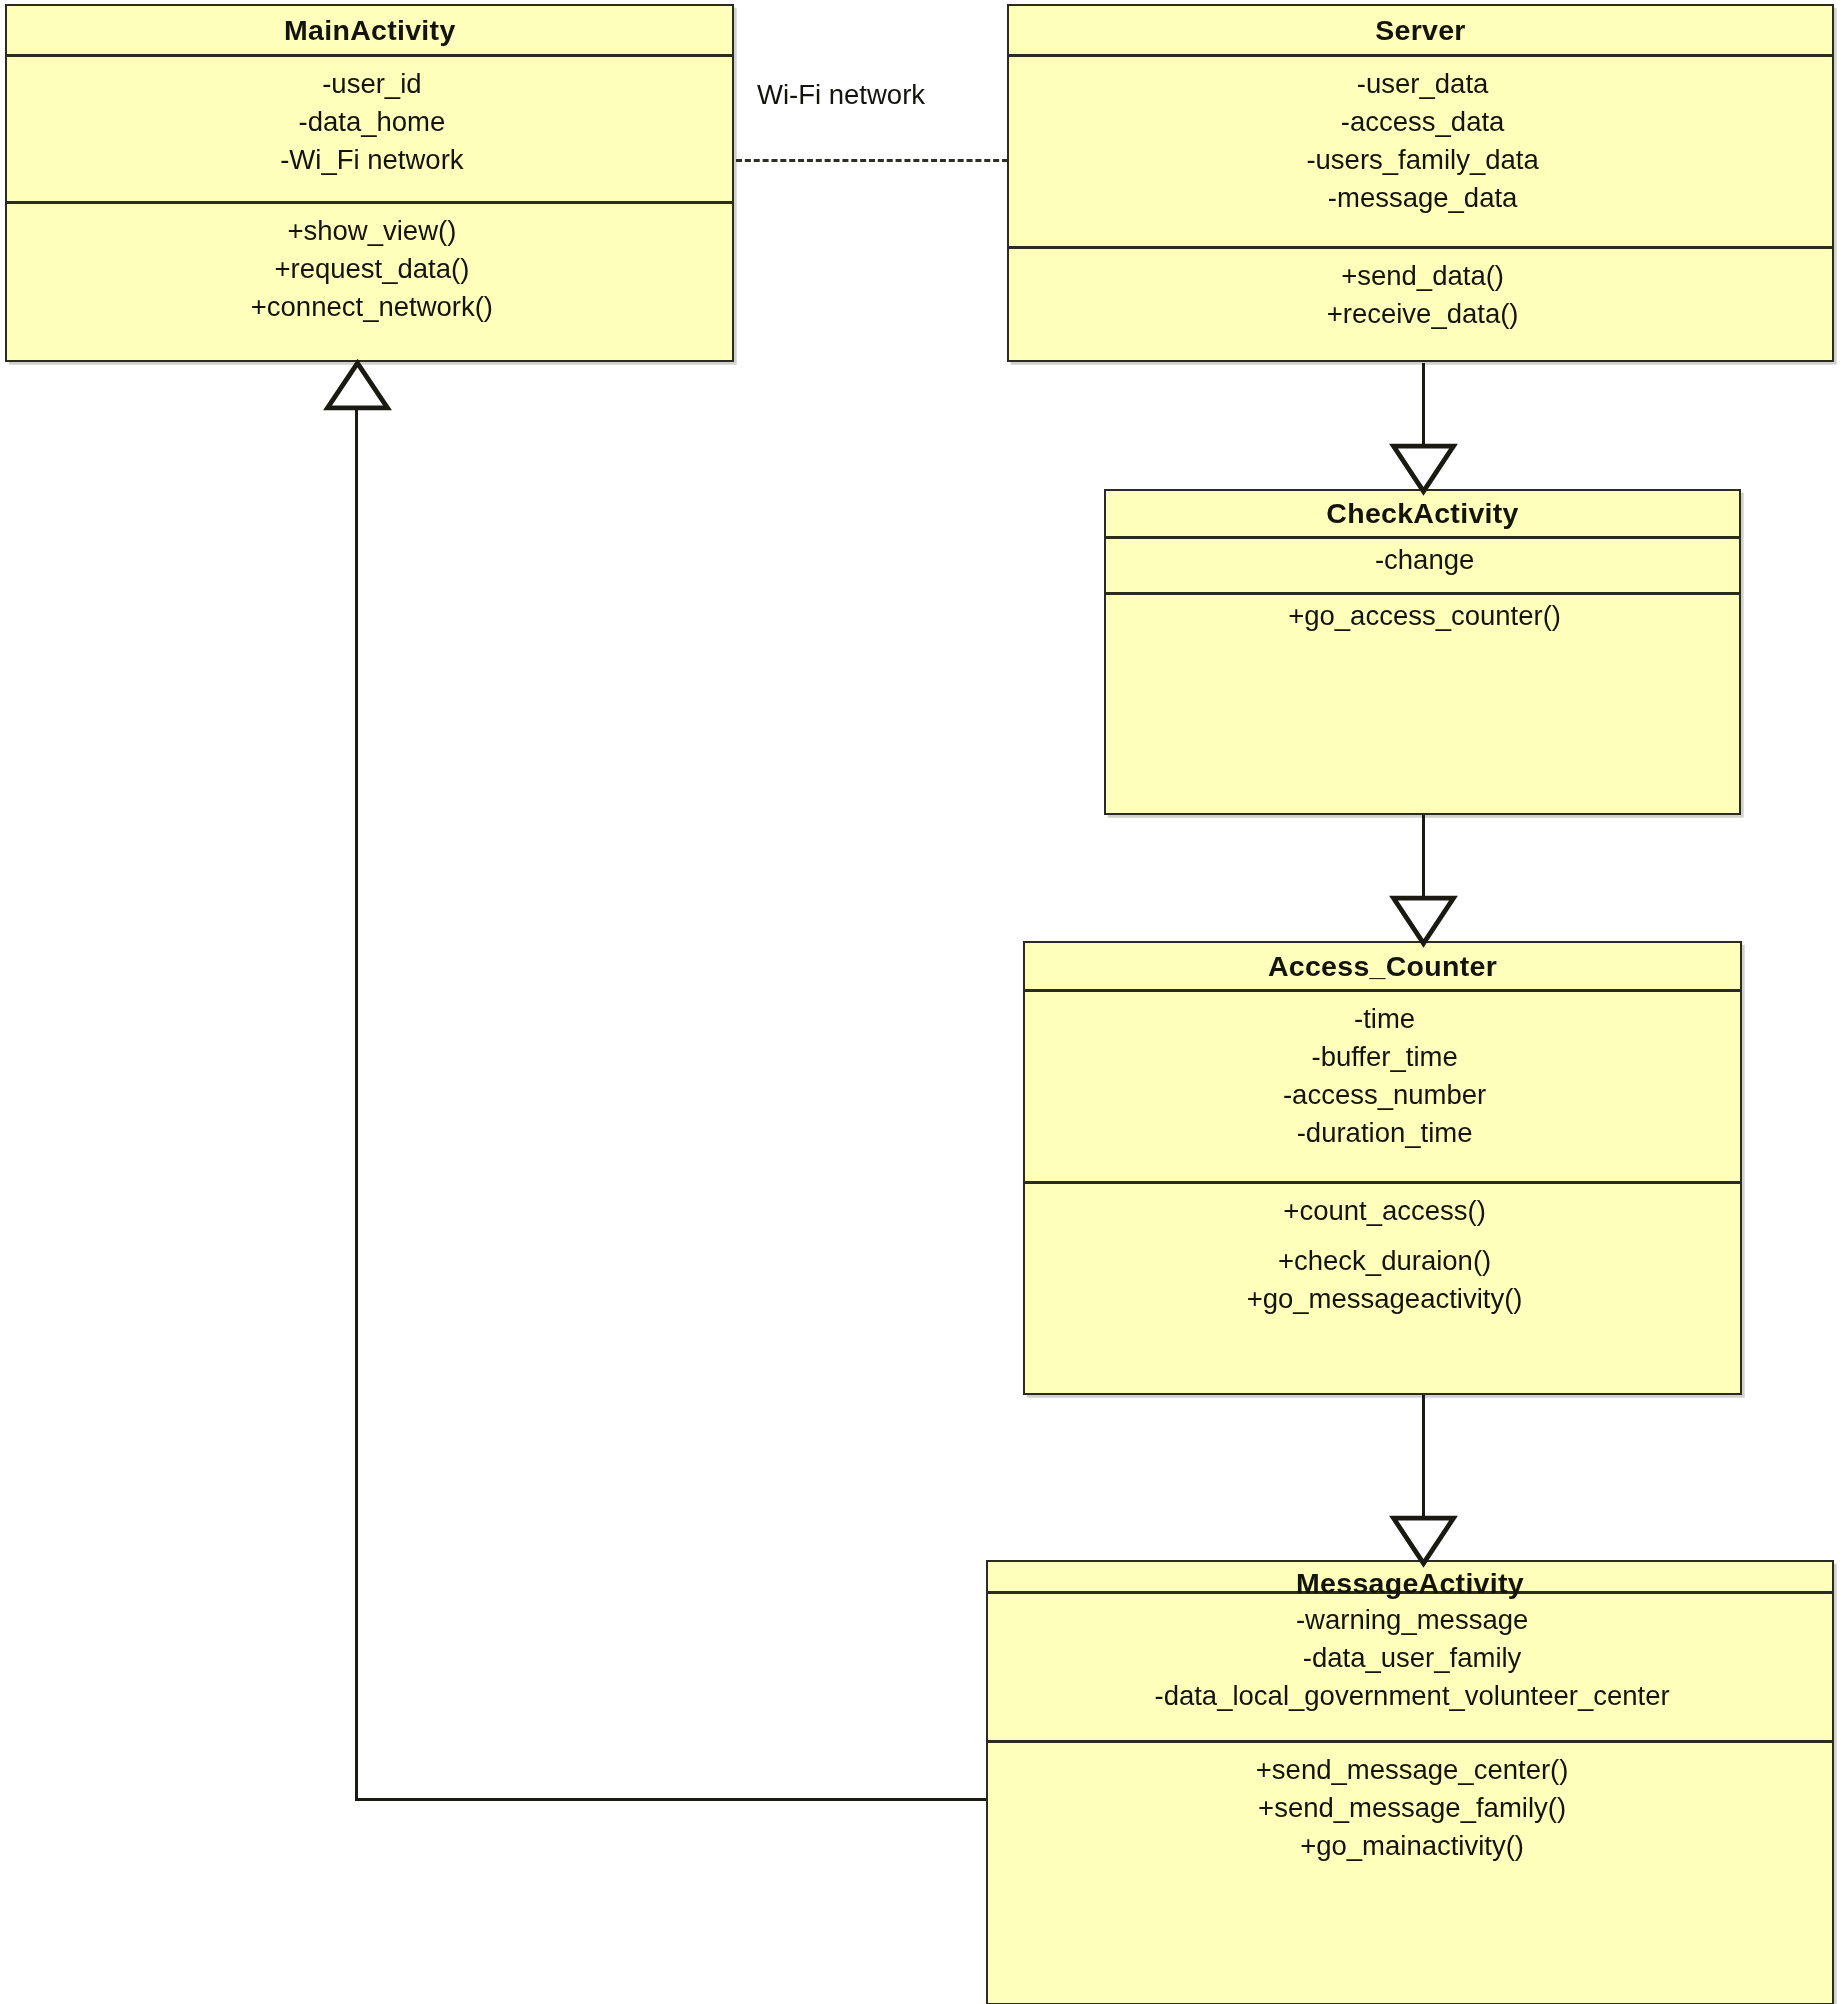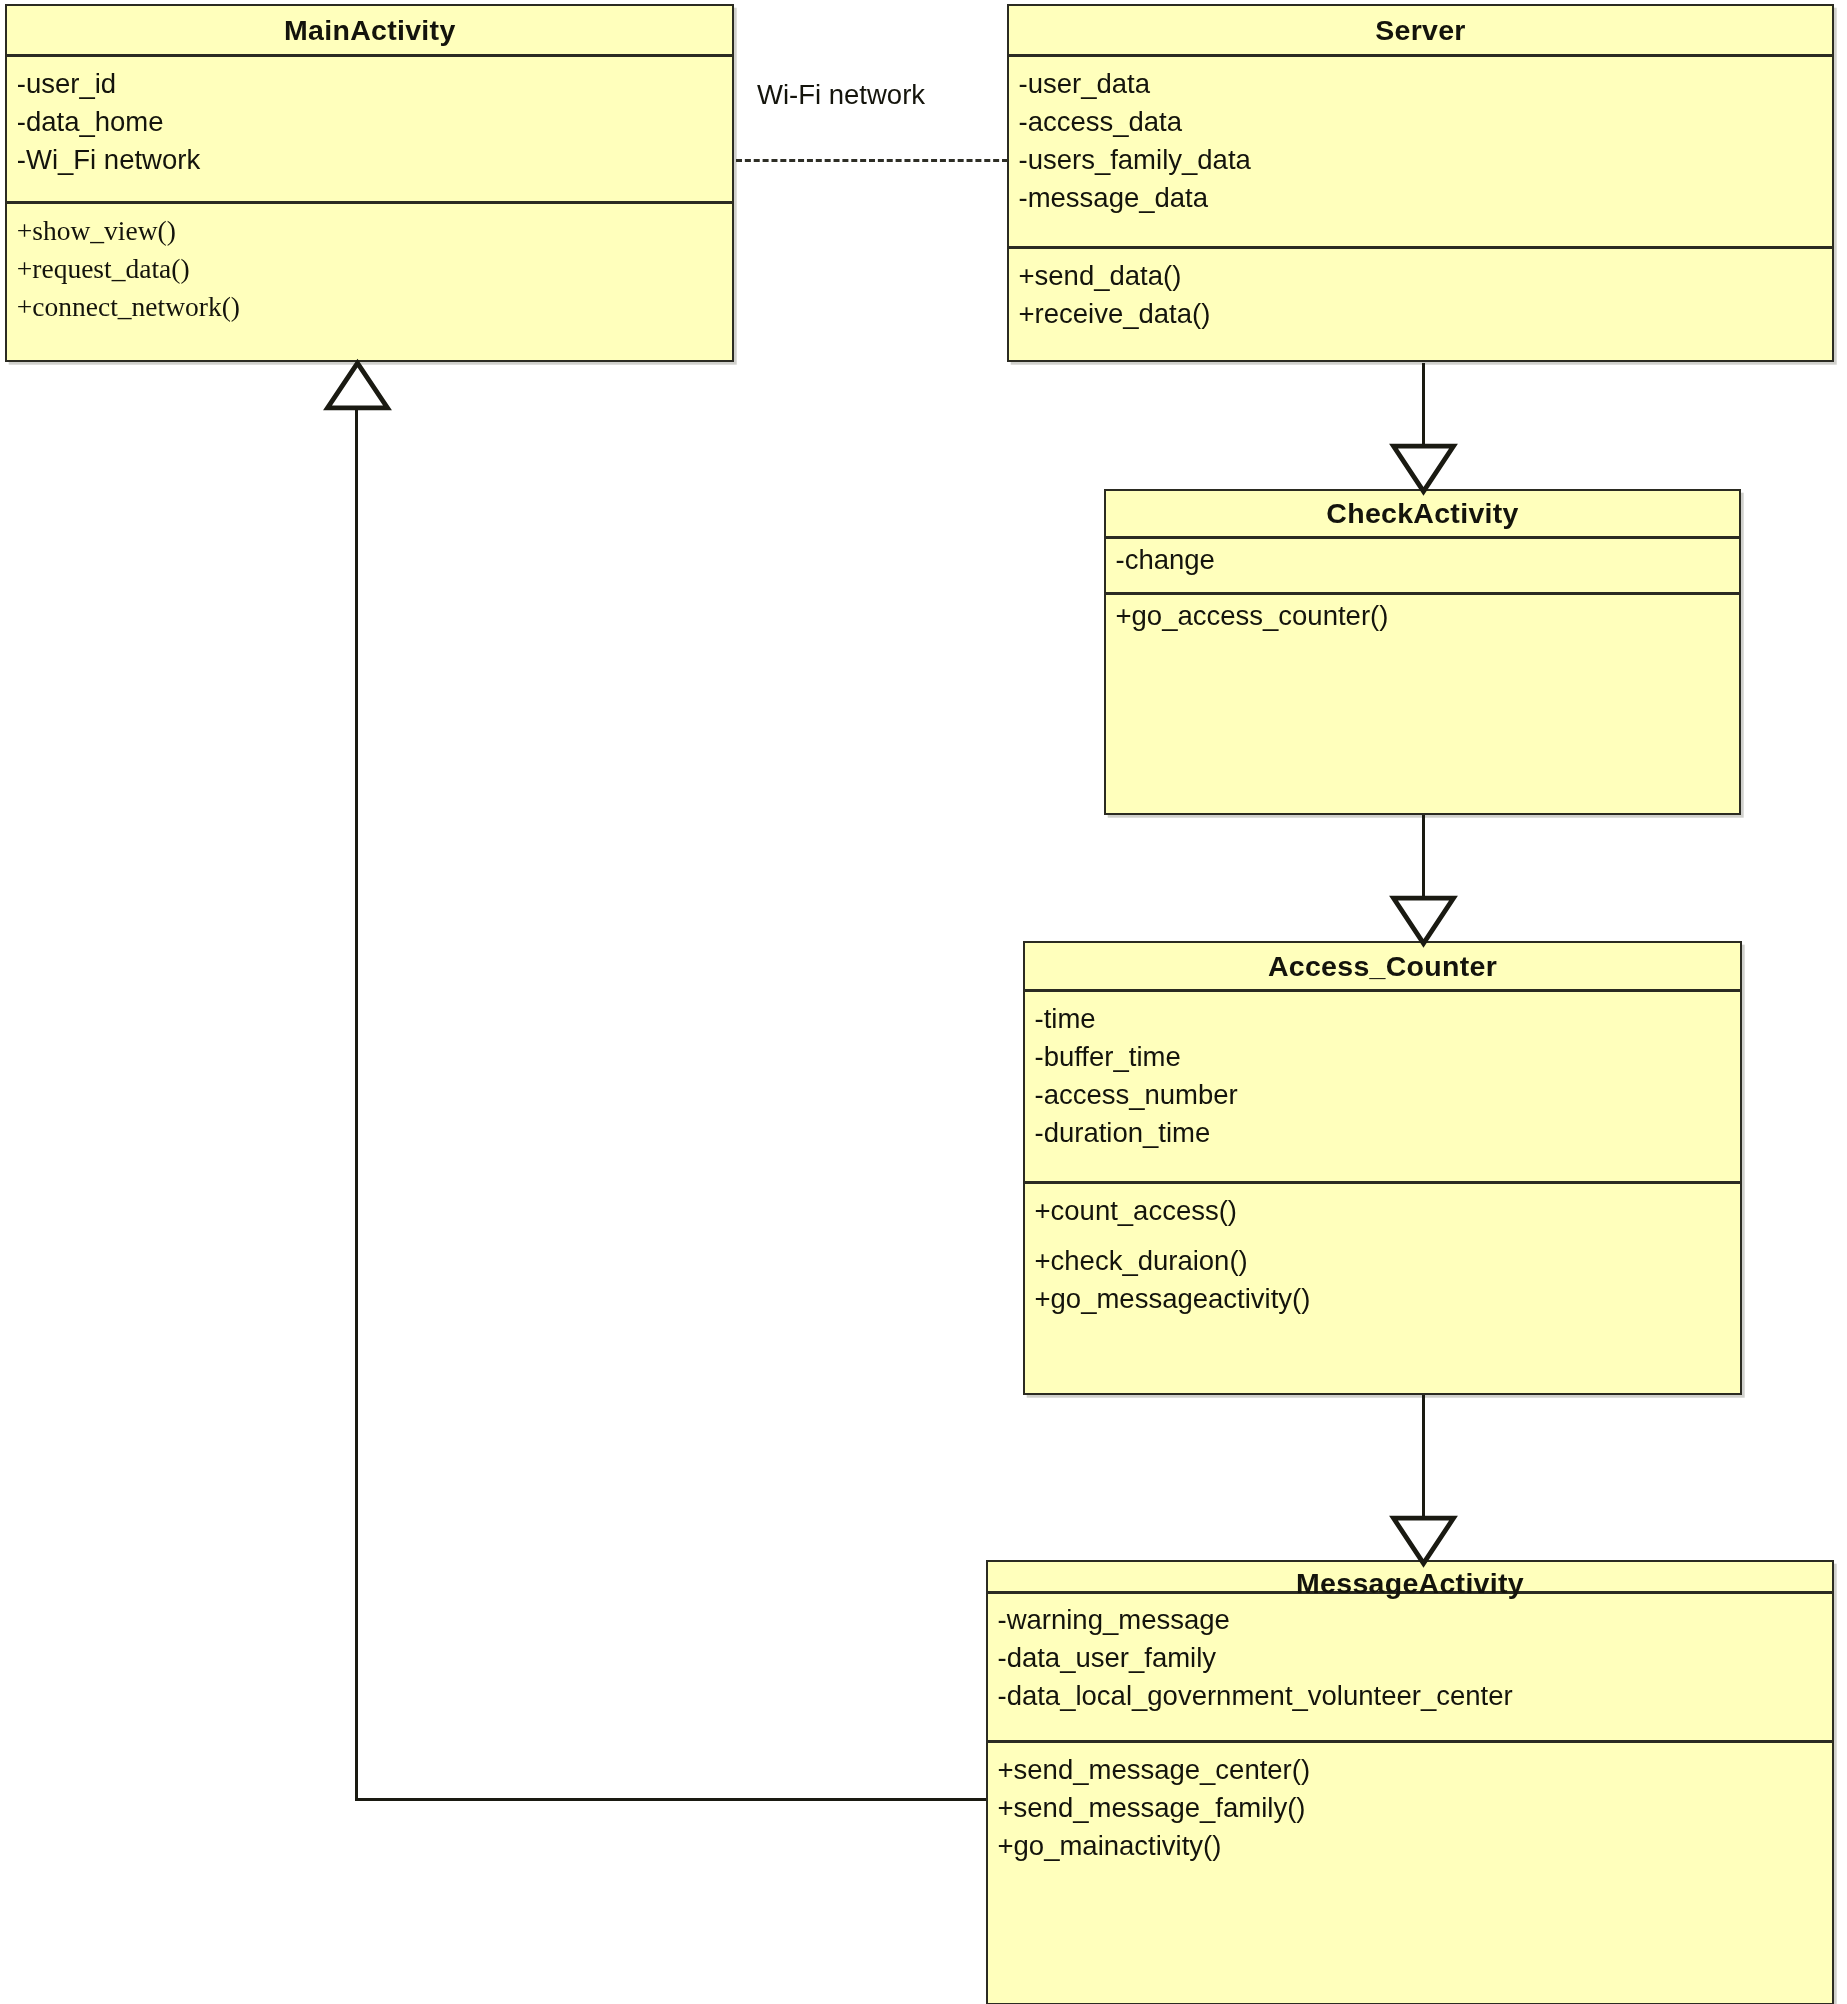--- a/index.html
+++ b/index.html
@@ -33,20 +33,21 @@
     font-weight: bold;
     color: #14140c;
     border-bottom: 3.2px solid #2b2b22;
     letter-spacing: 0.3px;
     white-space: nowrap;
   }
   .uml-compartment {
     box-sizing: border-box;
     width: 100%;
     padding: 7.4px 5.3px 5.3px 5.3px;
+    text-align: center;
   }
   .uml-compartment.sep {
     border-top: 3.2px solid #2b2b22;
   }
   .uml-member {
     color: #14140c;
     white-space: nowrap;
     line-height: 1.0;
   }
 
@@ -82,21 +83,21 @@
 
 <div id="canvas">
 
   <div class="uml-class" style="left:5.3px; top:4.2px; width:729px; height:358px;">
     <div class="uml-title" style="height:51px; line-height:49px; font-size:28.5px;">MainActivity</div>
     <div class="uml-compartment" style="height:144px;">
       <div class="uml-member" style="font-size:27.5px; padding:5.3px 0 10.6px 4.2px;">-user_id</div>
       <div class="uml-member" style="font-size:27.5px; padding:0 0 10.6px 4.2px;">-data_home</div>
       <div class="uml-member" style="font-size:27.5px; padding:0 0 0 4.2px;">-Wi_Fi network</div>
     </div>
-    <div class="uml-compartment sep" style="height:116px;font-family:Liberation Serif, serif;">
+    <div class="uml-compartment sep" style="height:116px;">
       <div class="uml-member" style="font-size:27.5px; padding:5.3px 0 10.6px 4.2px;">+show_view()</div>
       <div class="uml-member" style="font-size:27.5px; padding:0 0 10.6px 4.2px;">+request_data()</div>
       <div class="uml-member" style="font-size:27.5px; padding:0 0 0 4.2px;">+connect_network()</div>
     </div>
   </div>
 
   <div class="uml-class" style="left:1007px; top:4.2px; width:827px; height:358px;">
     <div class="uml-title" style="height:51px; line-height:49px; font-size:28.5px;">Server</div>
     <div class="uml-compartment" style="height:189px;">
       <div class="uml-member" style="font-size:27.5px; padding:5.3px 0 10.6px 4.2px;">-user_data</div>

